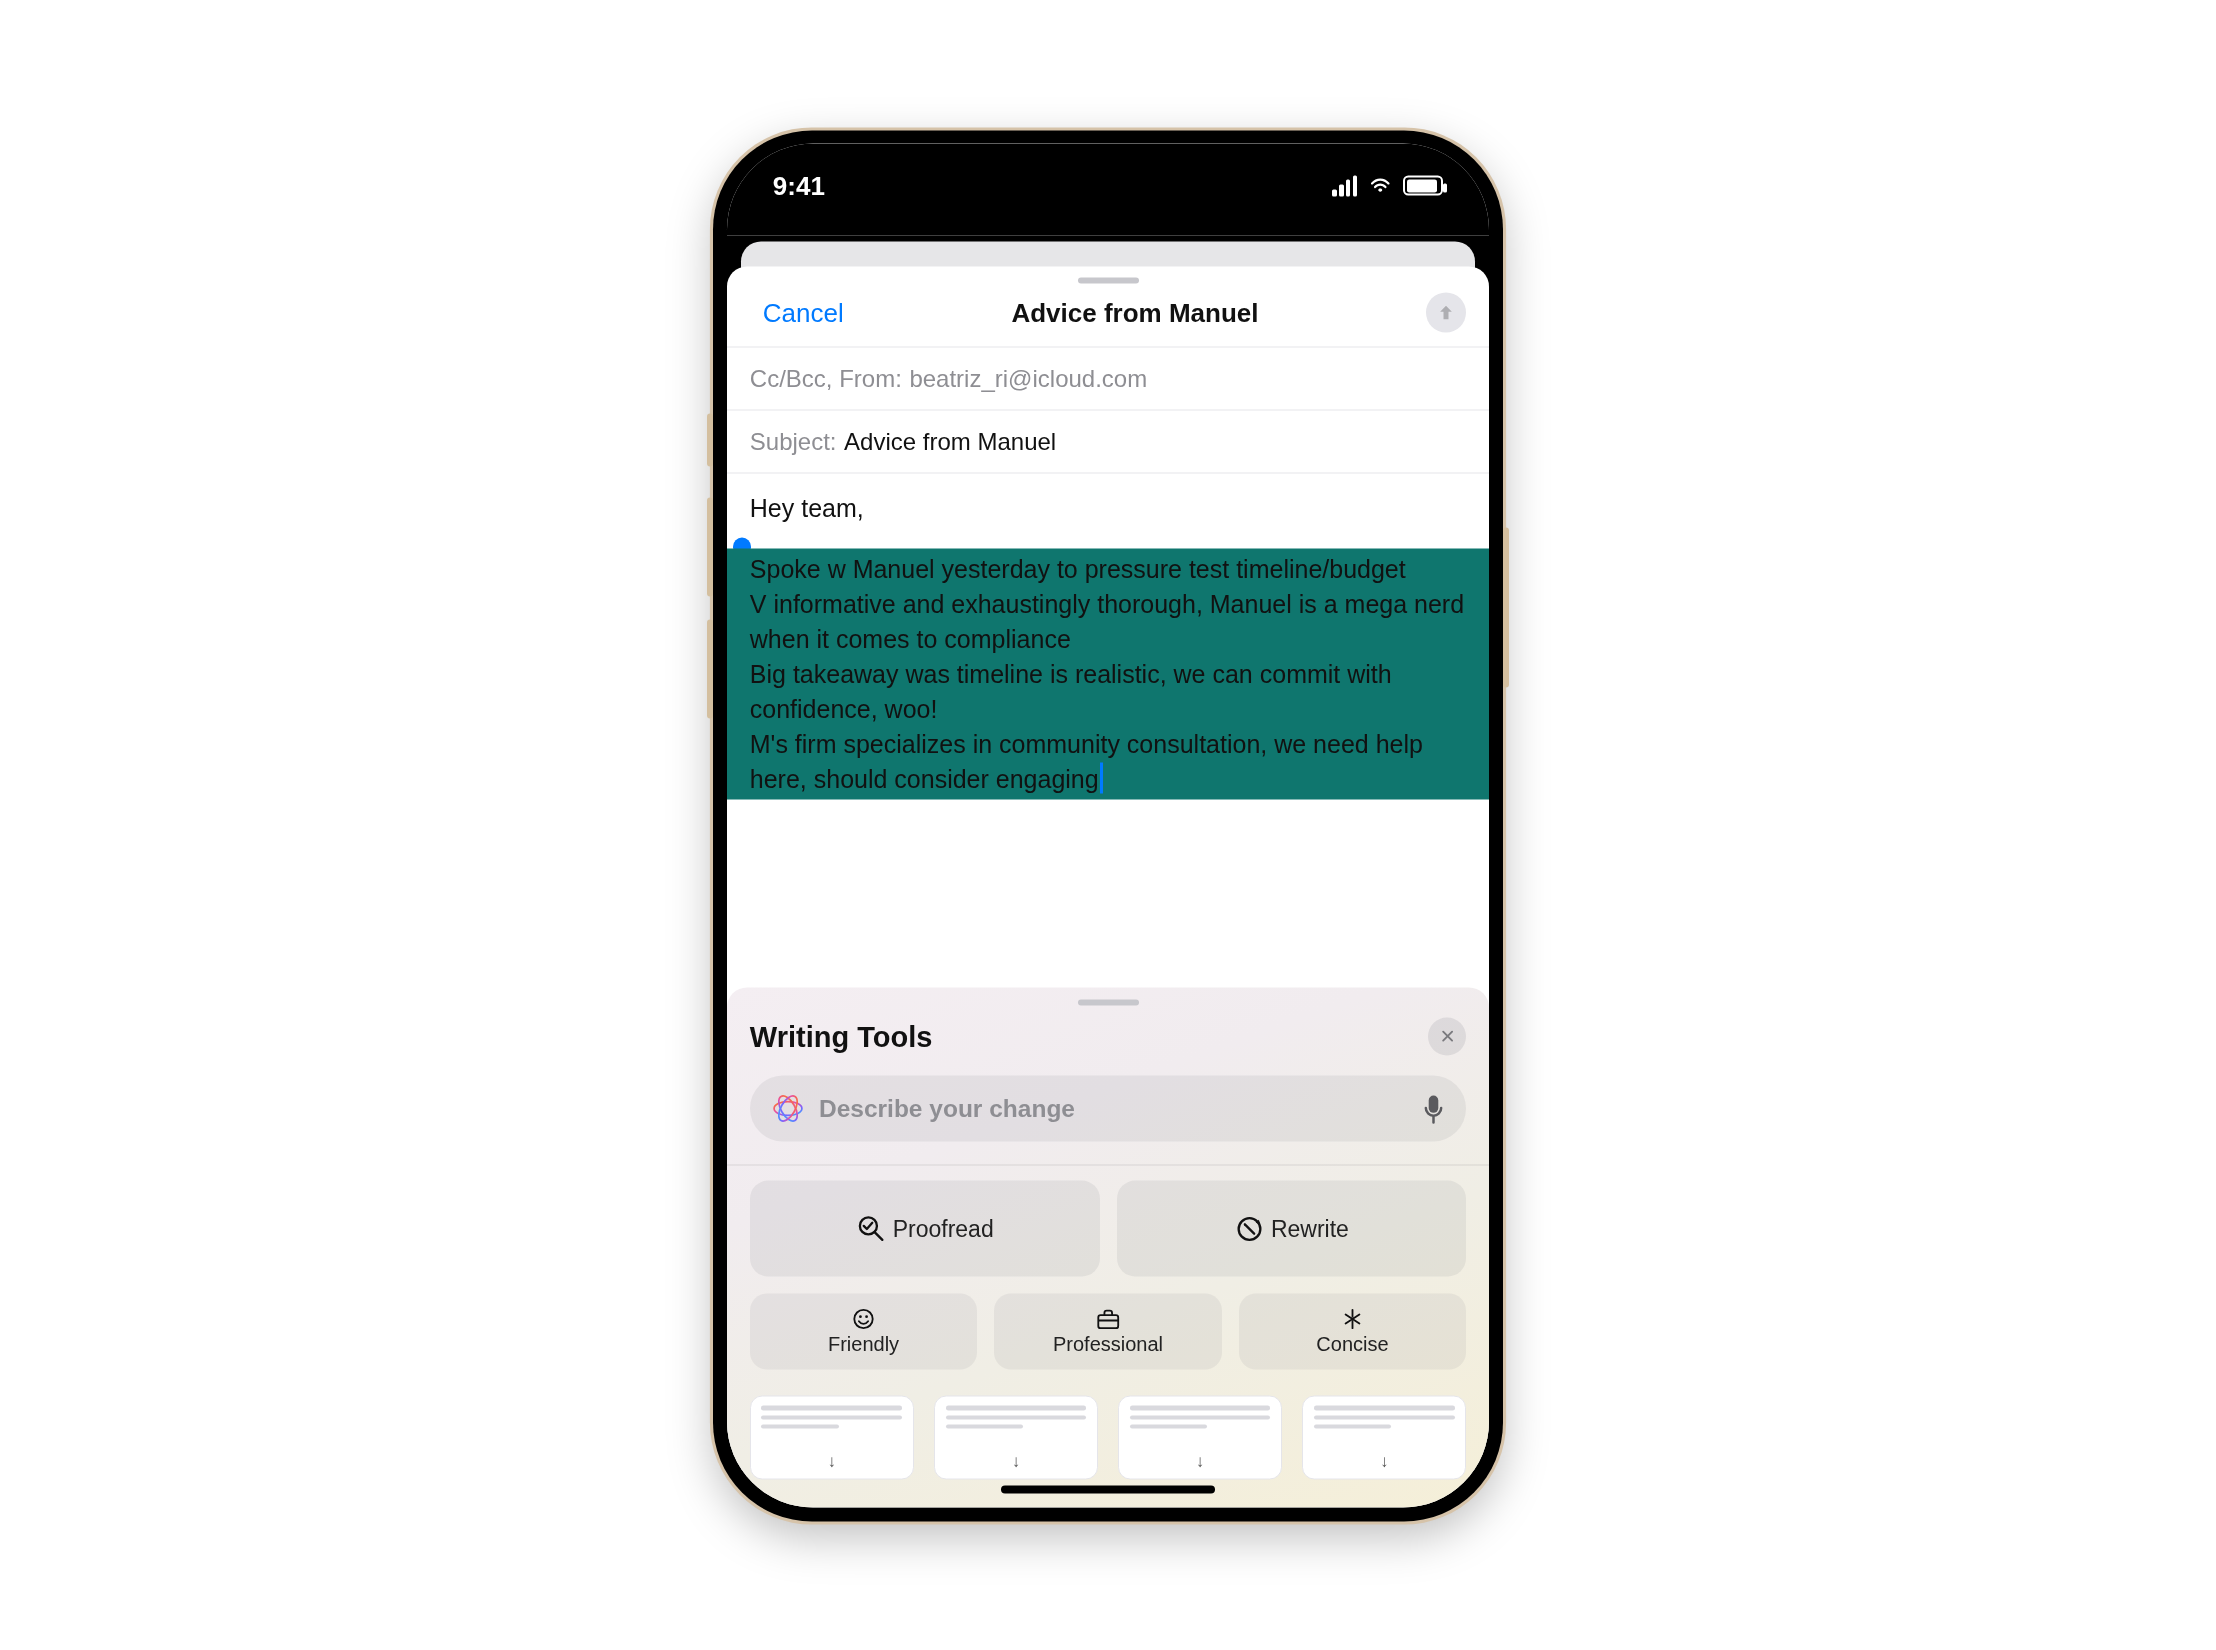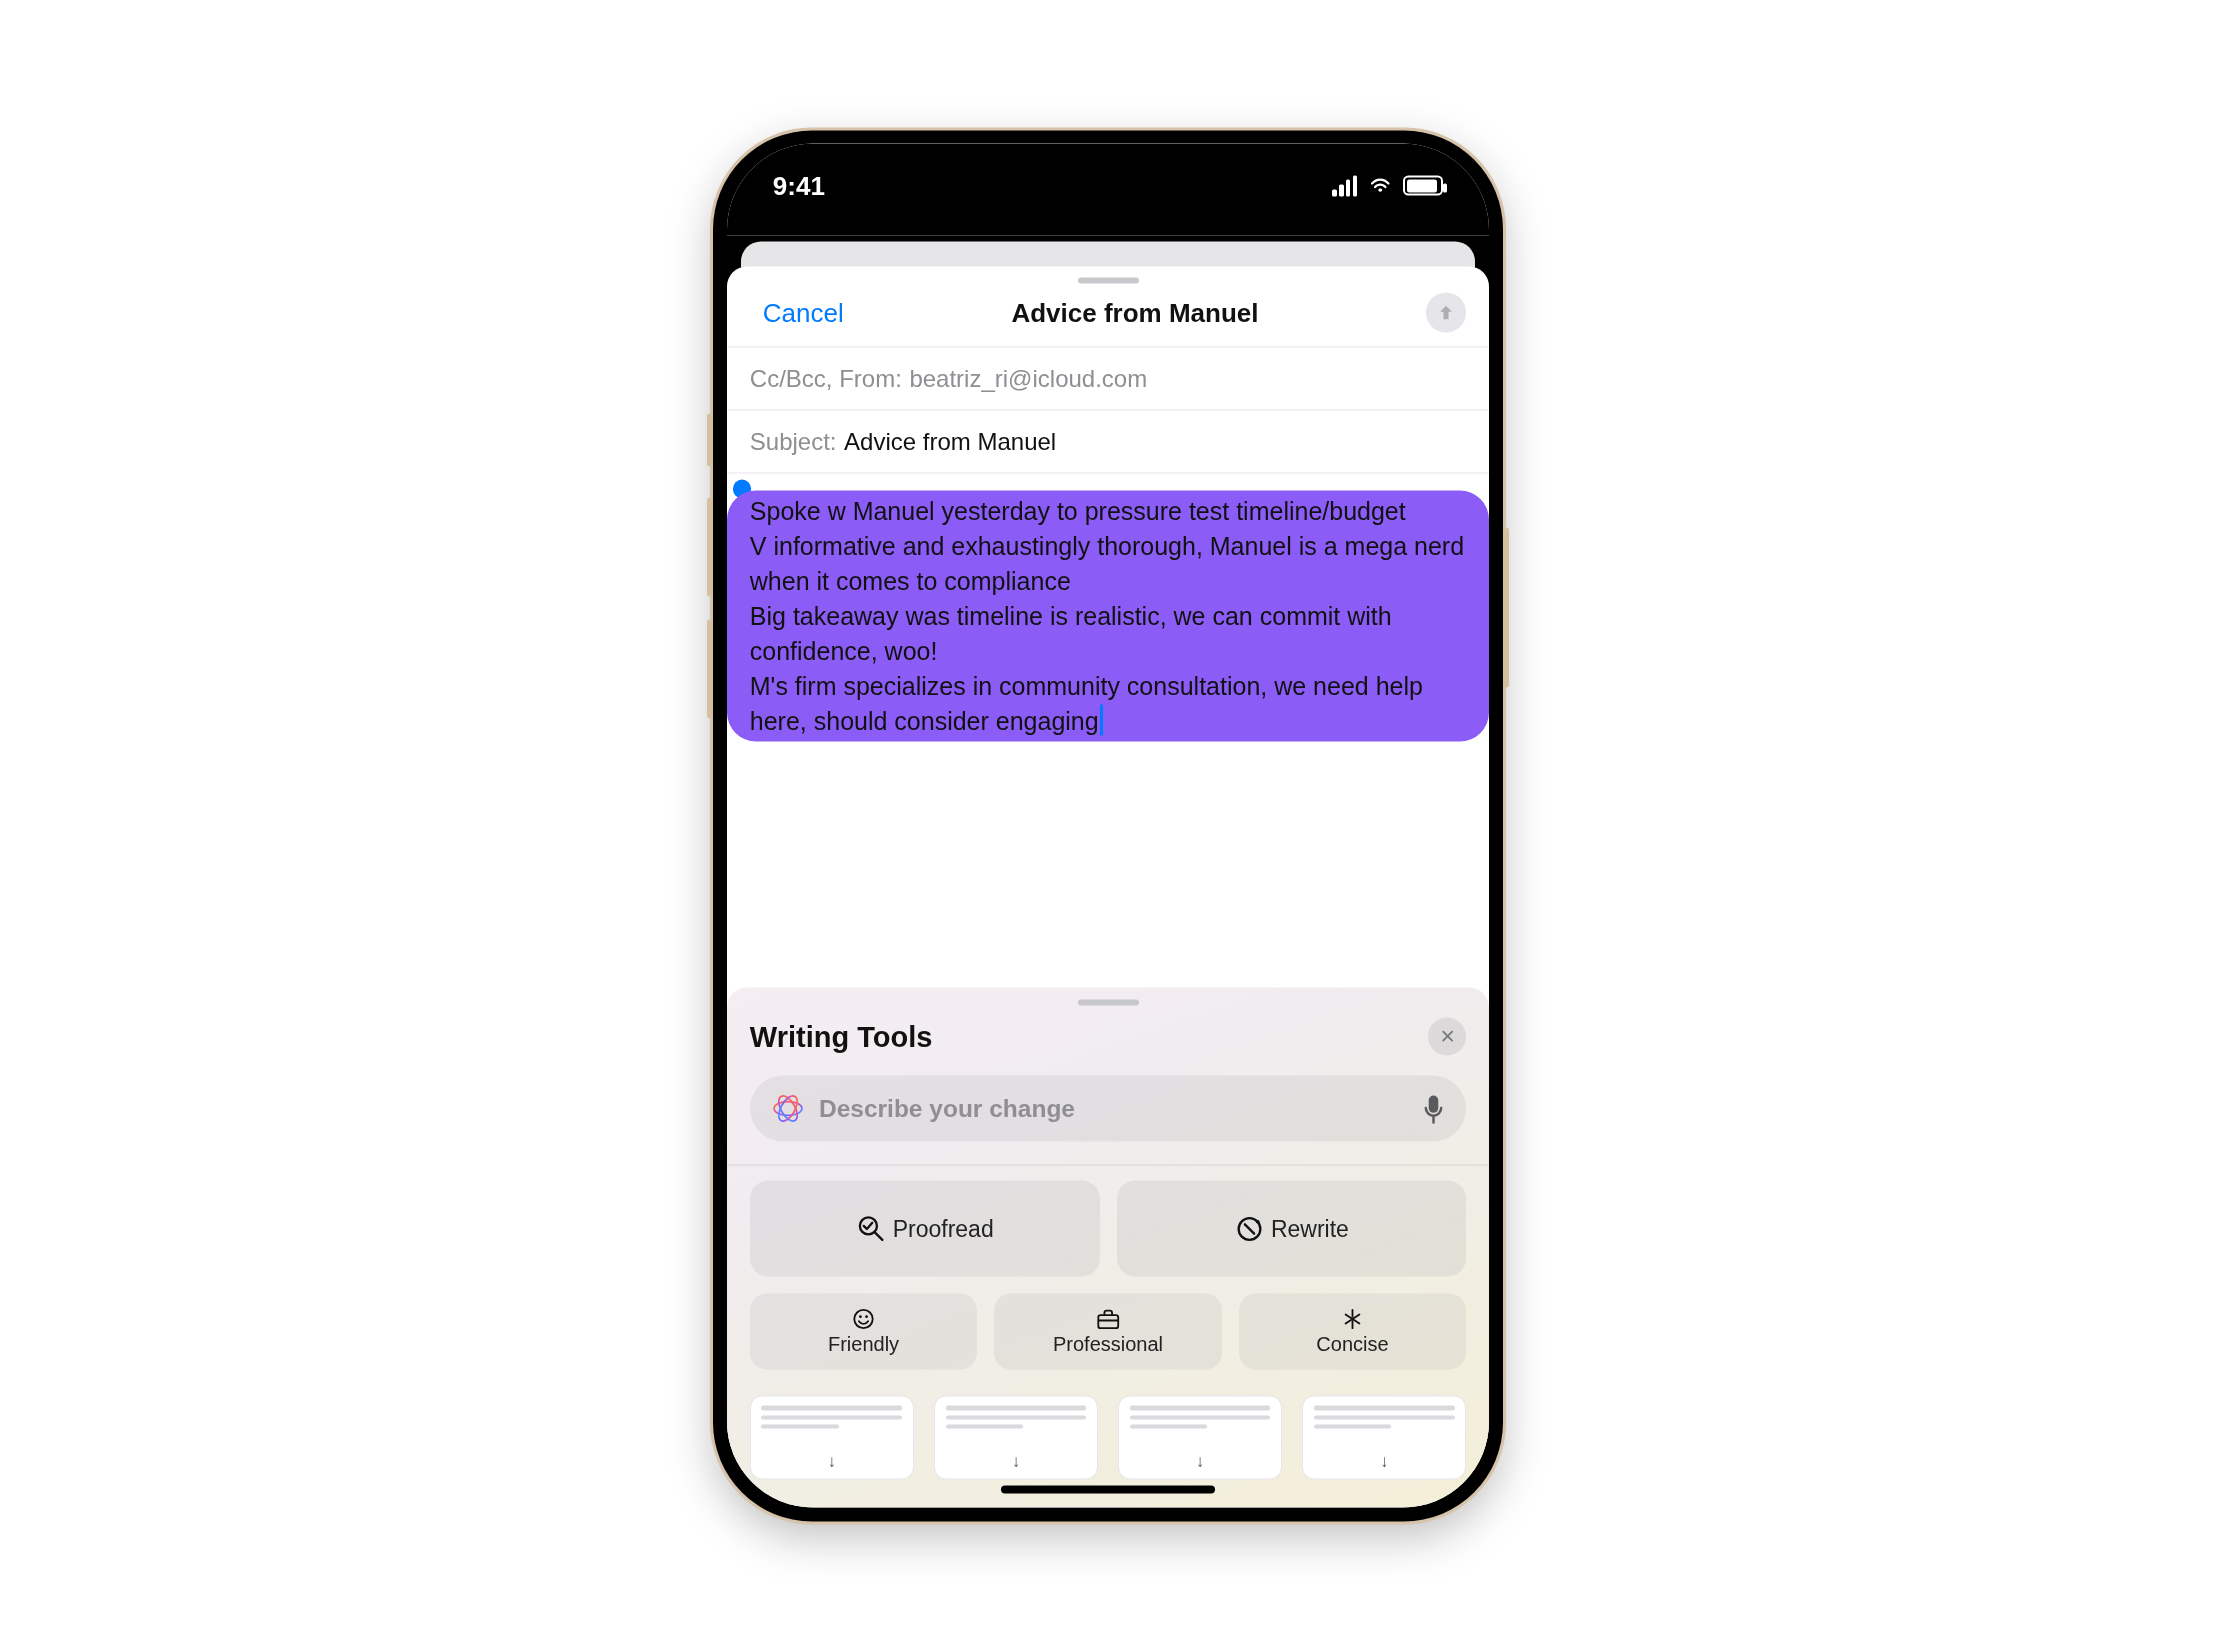--- a/index.html
+++ b/index.html
@@ -122,25 +122,24 @@
     position:relative;
     overflow:hidden;
   }
   .greeting { margin-bottom:23px; }
   .sel-wrap { position:relative; }
   .sel-dot {
     position:absolute; left:-17px; top:-10.7px;
     width:18.3px; height:18.3px; border-radius:50%; background:#007aff;
   }
   .selected {
-    background:#8b5cf6;
+    background:#0f766e;
     margin-left:-23px; margin-right:-23px;
     padding:3.1px 23px;
     position:relative;
-    border-radius:29px;
   }
   .cursor-bar {
     display:inline-block;
     width:3.1px; height:31px; background:#007aff; vertical-align:-6.1px; margin-left:1.5px;
   }
 
   
   .tools-panel {
     position:absolute; left:0; right:0; bottom:0;
     height:520px;
@@ -260,20 +259,21 @@
             <span class="lbl">Cc/Bcc, From:</span>
             <span class="val">beatriz_ri@icloud.com</span>
           </div>
 
           <div class="field-row">
             <span class="lbl">Subject:</span>
             <span style="color:#111">Advice from Manuel</span>
           </div>
 
           <div class="body-area">
+            <div class="greeting">Hey team,</div>
             <div class="sel-wrap">
               <div class="sel-dot"></div>
               <div class="selected">
                 <span style="white-space:pre-line">Spoke w Manuel yesterday to pressure test timeline/budget
 V informative and exhaustingly thorough, Manuel is a mega nerd when it comes to compliance
 Big takeaway was timeline is realistic, we can commit with confidence, woo!
 M's firm specializes in community consultation, we need help here, should consider engaging</span><span class="cursor-bar"></span>
               </div>
             </div>
           </div>

